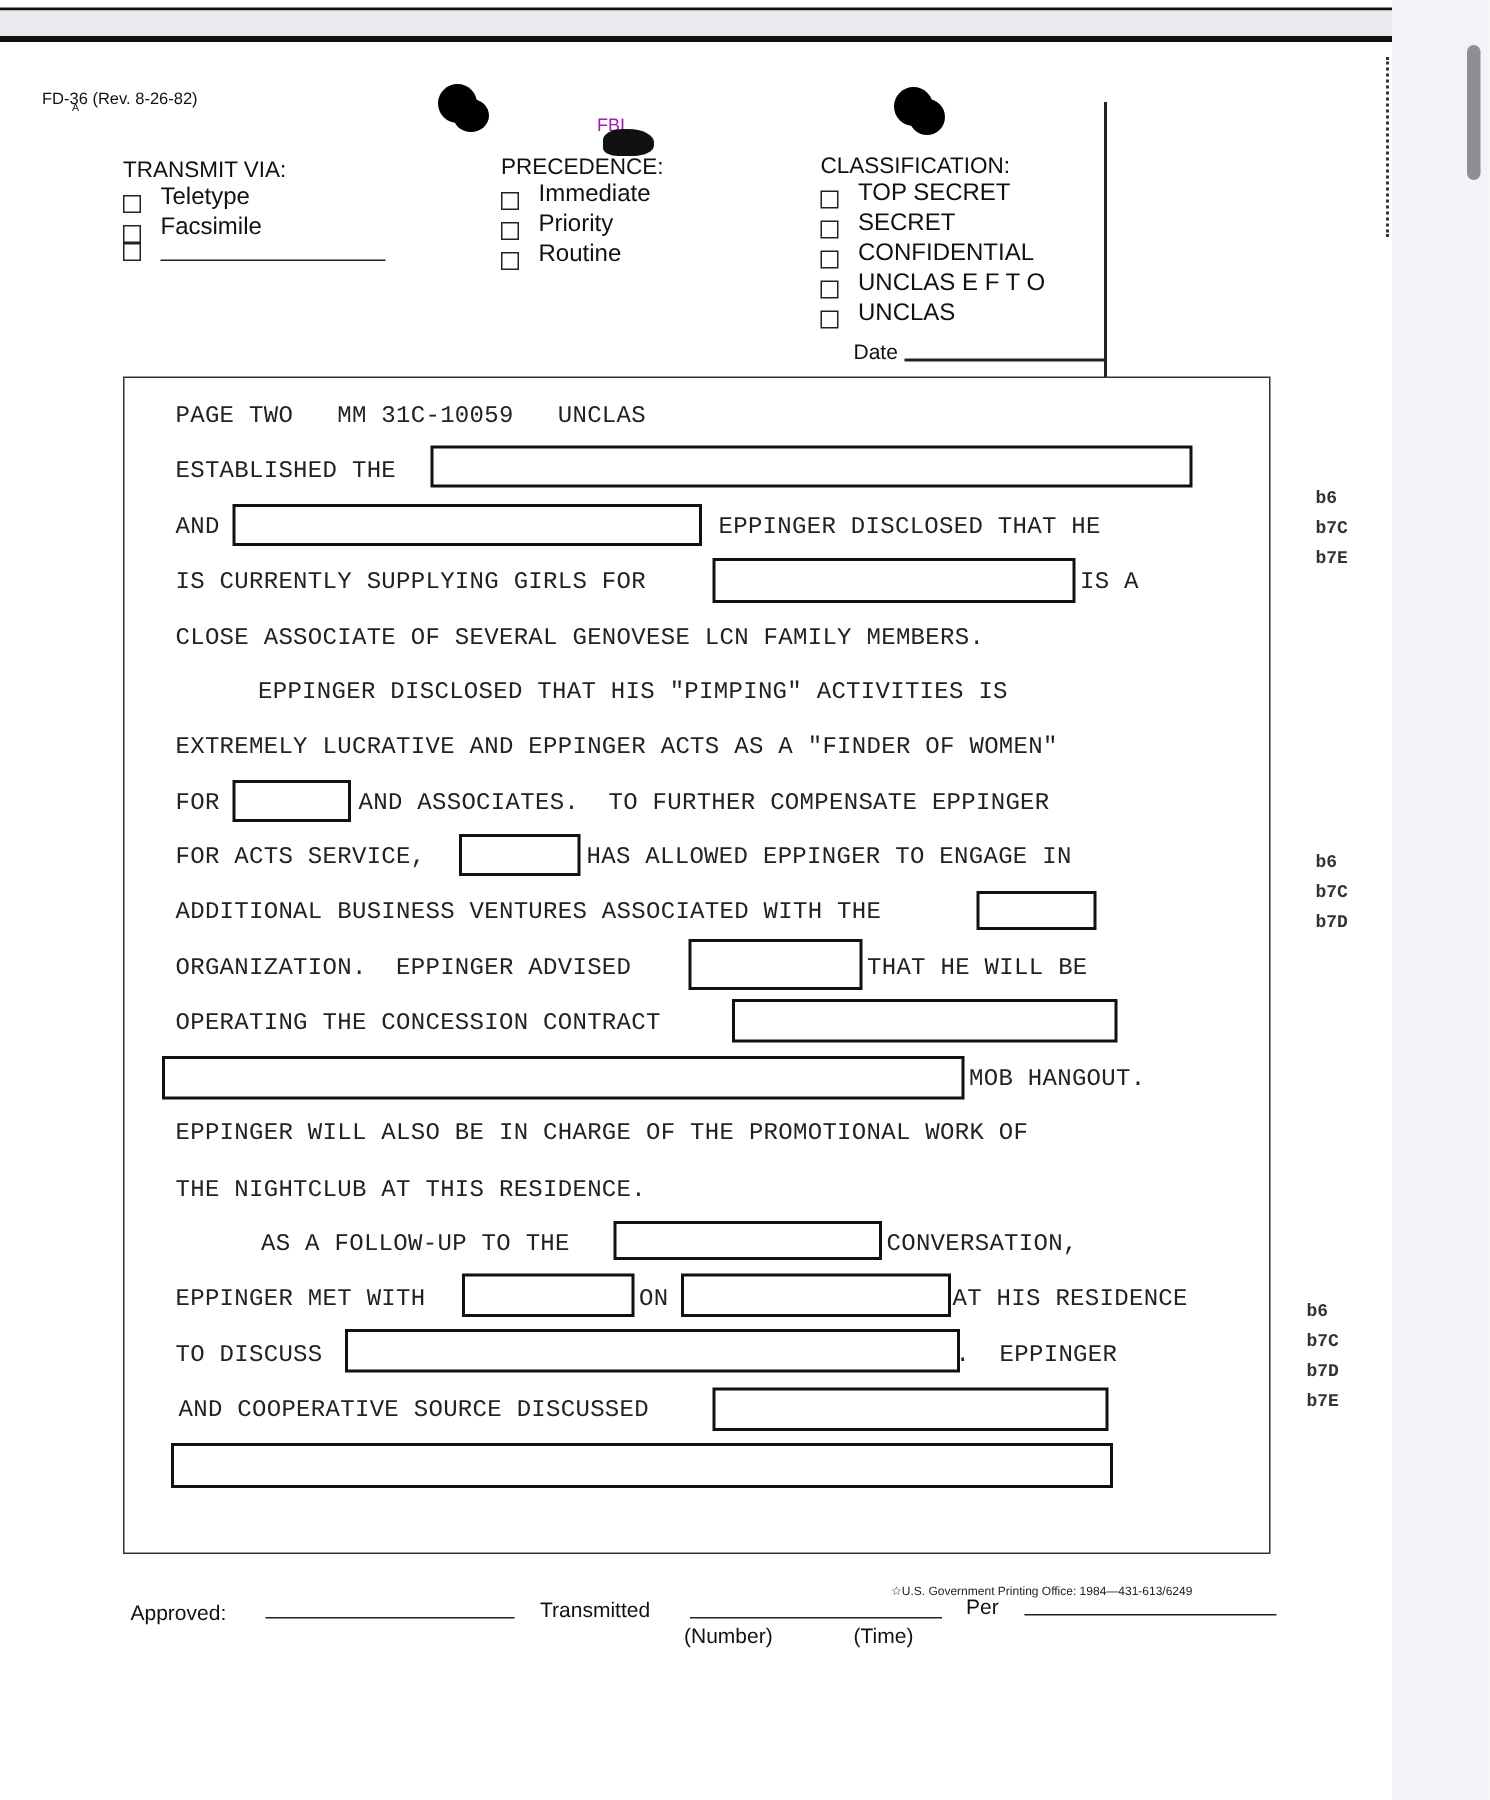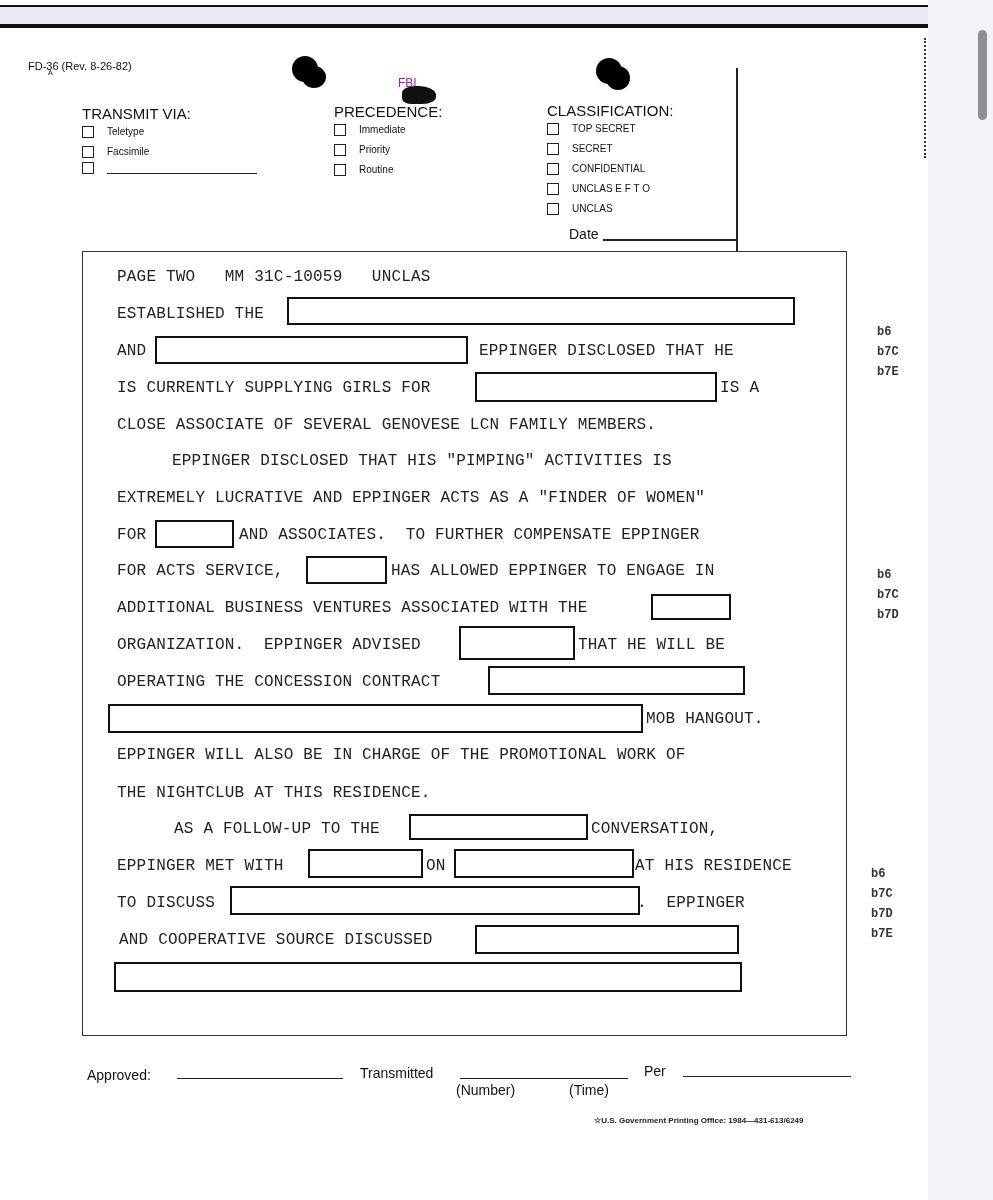--- a/index.html
+++ b/index.html
@@ -26,36 +26,36 @@
     position: absolute; left: 978px; top: 30px; width: 9px; height: 90px;
     background: #8e8e93; border-radius: 5px;
   }
   .abs { position: absolute; }
   .form-id { left: 28px; top: 36px; font-size: 11px; color: #111; }
   .form-id .sub { position: absolute; left: 20px; top: 9px; font-size: 7px; }
   .blot { position: absolute; background: #000; border-radius: 50%; }
   .fbi { left: 398px; top: 52px; font-size: 12px; color: #a21caf; }
   .fbi-blot { left: 402px; top: 62px; width: 34px; height: 18px; background: #111; border-radius: 40% 50% 40% 30%; position: absolute; }
   .section-title { font-size: 15px; color: #111; }
-  .chk { font-size: 10px; color: #111; line-height: 20px; display: flex; align-items: center; white-space: nowrap; }
+  .chk { font-size: 16px; color: #111; line-height: 20px; display: flex; align-items: flex-end; white-space: nowrap; }
   .box { display: inline-block; width: 10px; height: 10px; border: 1.3px solid #222; margin-right: 13px; }
   .blank-line { display: inline-block; width: 150px; border-bottom: 1.3px solid #222; height: 10px; }
   .vline { position: absolute; left: 736px; top: 68px; width: 1.5px; height: 184px; background: #222; }
   .date-line { position: absolute; left: 603px; top: 239px; width: 133px; height: 1.5px; background: #222; }
   .date-label { position: absolute; left: 552px; top: 226px; font-size: 14px; color: #111; margin-left: 17px; }
   .body-box {
     position: absolute; left: 82px; top: 251px; width: 765px; height: 785px;
     border: 1.5px solid #333; box-sizing: border-box;
   }
   .tt { position: absolute; font-family: "Liberation Mono", "DejaVu Sans Mono", monospace; font-size: 16px; color: #222; white-space: pre; letter-spacing: 0.2px; }
   .redact { position: absolute; border: 2.5px solid #111; box-sizing: border-box; background: #fff; }
   .exempt { position: absolute; font-family: "Liberation Mono", monospace; font-size: 12px; font-weight: bold; color: #333; line-height: 20px; }
   .footer { position: absolute; font-size: 14px; color: #111; }
   .uline { position: absolute; height: 1.3px; background: #222; }
-  .gpo { position: absolute; left: 594px; top: 1116px; font-size: 8px; font-weight: bold; color: #222; }
+  .gpo { position: absolute; left: 594px; top: 1056px; font-size: 8px; font-weight: normal; color: #222; }
 </style>
 </head>
 <body>
 
 <div class="prev-page"></div>
 <div class="gap"></div>
 
 <div class="page">
   <div class="edge"></div>
 </div>

